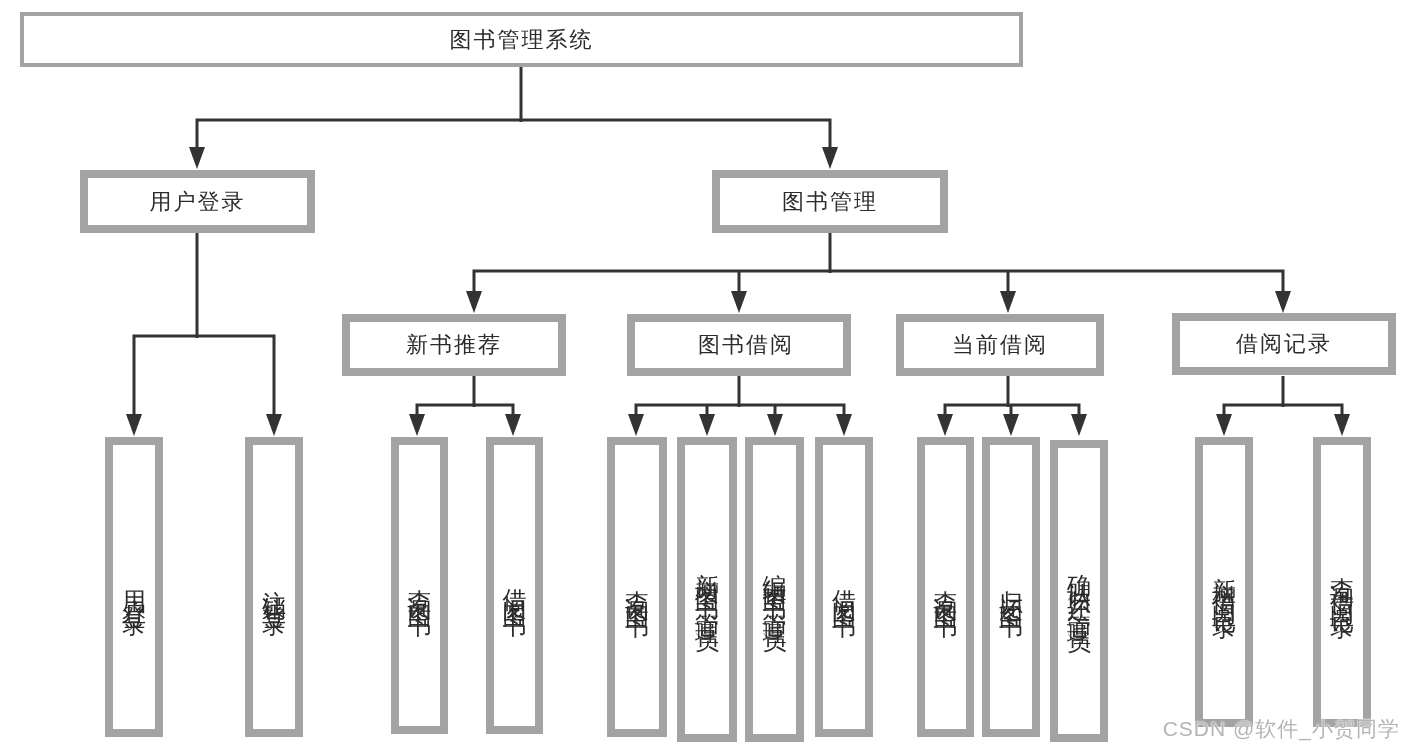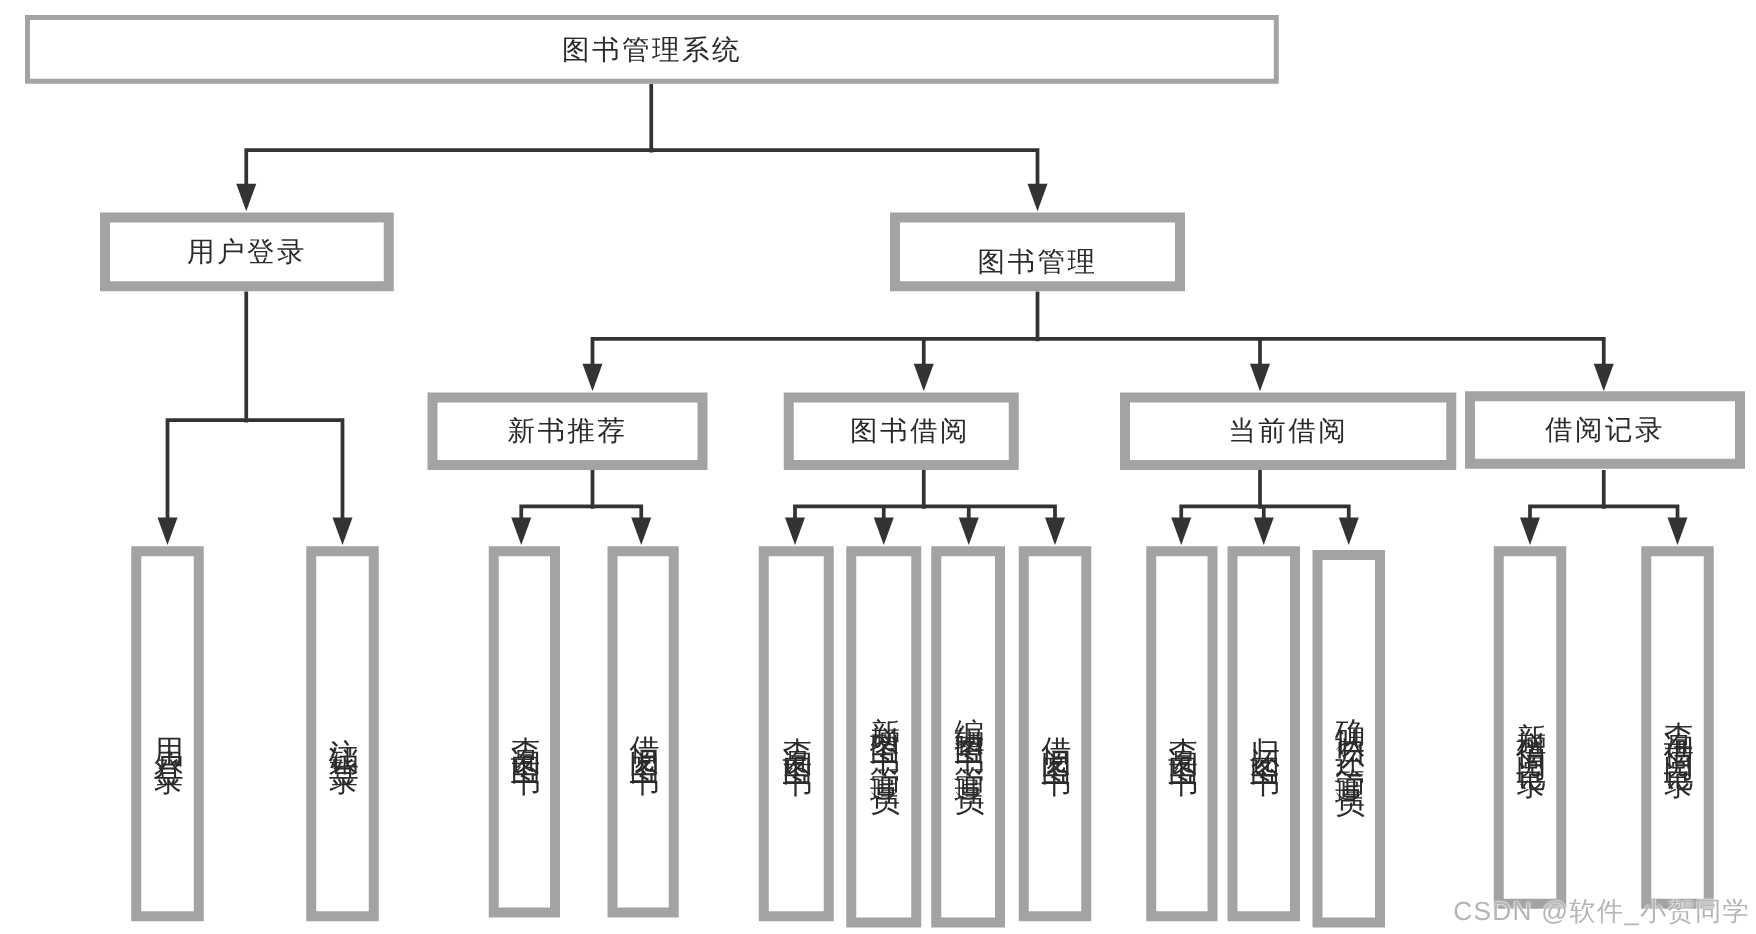--- a/index.html
+++ b/index.html
@@ -111,31 +111,31 @@
     </g>
   </svg>
 
   <div class="box root" style="left:20px; top:12px; width:1003px; height:55px;">
     <span class="hlabel">图书管理系统</span>
   </div>
 
   <div class="box" style="left:80px; top:170px; width:235px; height:63px;">
     <span class="hlabel">用户登录</span>
   </div>
-  <div class="box" style="left:712px; top:170px; width:236px; height:63px;align-items:flex-end;">
+  <div class="box" style="left:712px; top:170px; width:236px; height:63px;">
     <span class="hlabel">图书管理</span>
   </div>
 
   <div class="box" style="left:342px; top:314px; width:224px; height:62px;">
     <span class="hlabel">新书推荐</span>
   </div>
-  <div class="box" style="left:627px; top:314px; width:188px; height:62px;padding-left:14px;">
+  <div class="box" style="left:627px; top:314px; width:224px; height:62px;padding-left:14px;">
     <span class="hlabel">图书借阅</span>
   </div>
-  <div class="box" style="left:896px; top:314px; width:269px; height:62px;">
+  <div class="box" style="left:896px; top:314px; width:208px; height:62px;">
     <span class="hlabel">当前借阅</span>
   </div>
   <div class="box" style="left:1172px; top:313px; width:224px; height:62px;">
     <span class="hlabel">借阅记录</span>
   </div>
 
   <div class="box" style="left:105px; top:437px; width:58px; height:300px;">
     <span class="vlabel">用户登录</span>
   </div>
   <div class="box" style="left:245px; top:437px; width:58px; height:300px;">

